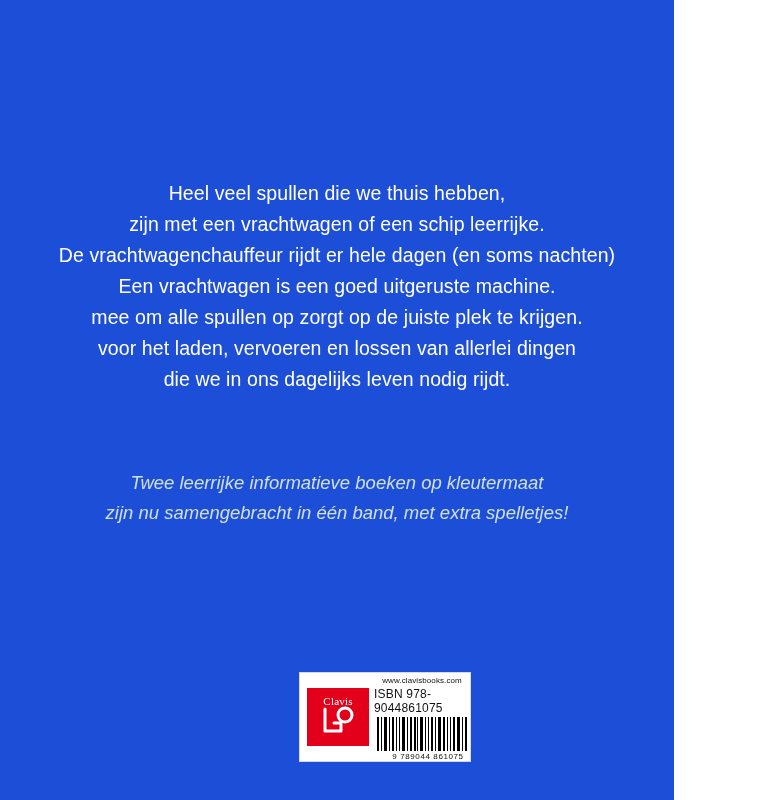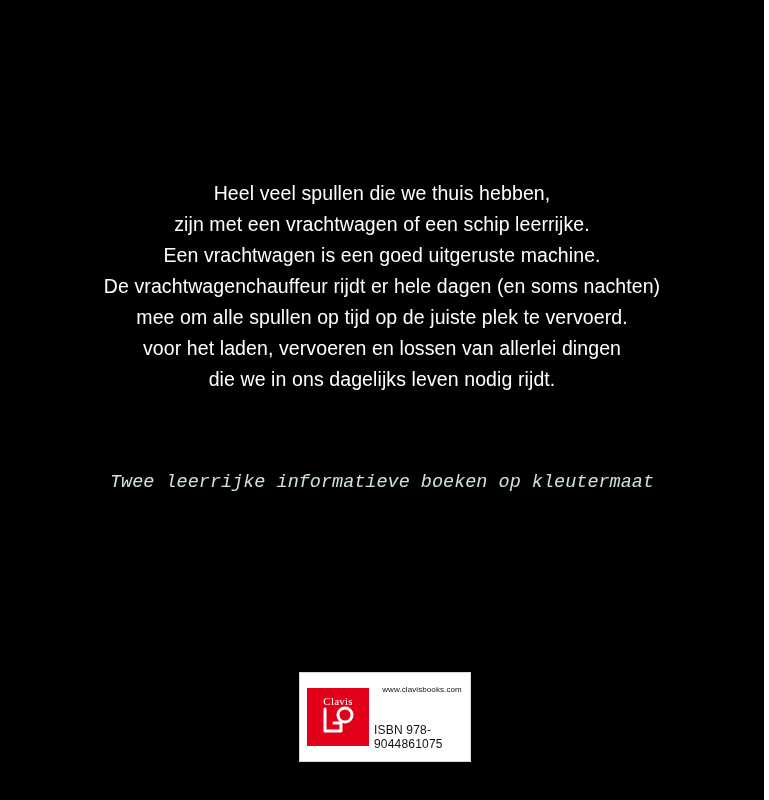--- a/index.html
+++ b/index.html
@@ -5,23 +5,23 @@
   html, body {
     margin: 0;
     padding: 0;
     background: #ffffff;
   }
   body {
     font-family: "Liberation Sans", sans-serif;
   }
   .page {
     position: relative;
-    width: 764px;
+    width: 674px;
     height: 800px;
-    background: #000000;
+    background: #1d4ed8;
     overflow: hidden;
   }
   .blurb {
     position: absolute;
     left: 0;
     right: 0;
     top: 178px;
     text-align: center;
     color: #ffffff;
     font-size: 19.5px;
@@ -35,21 +35,20 @@
   .tagline {
     position: absolute;
     left: 0;
     right: 0;
     top: 468px;
     text-align: center;
     color: #cfe0e2;
     font-size: 18.5px;
     line-height: 30px;
     font-style: italic;
-    font-family: Liberation Mono, monospace;
   }
   .tagline .line {
     display: block;
     white-space: nowrap;
   }
   
   .isbn-block {
     position: absolute;
     left: 299px;
     top: 672px;
@@ -92,23 +91,22 @@
     bottom: 7px;
     left: 50%;
     transform: translateX(-50%);
   }
   .isbn-right {
     flex: 1;
     display: flex;
     flex-direction: column;
     align-items: center;
     justify-content: flex-start;
-    padding-top: 12px;
-    box-sizing: border-box;
-    gap: 27px;
+    padding-top: 3px;
+    box-sizing: border-box;
   }
   .site-url {
     font-size: 8px;
     color: #111;
     letter-spacing: 0.1px;
     margin-bottom: 2px;
   }
   .isbn-text {
     font-size: 12px;
     color: #111;
@@ -136,29 +134,30 @@
   }
 </style>
 </head>
 <body>
 
 <div class="page">
 
   <div class="blurb">
     <span class="line">Heel veel spullen die we thuis hebben,</span>
     <span class="line">zijn met een vrachtwagen of een schip leerrijke.</span>
+    <span class="line">De vrachtwagenchauffeur rijdt er hele dagen (en soms nachten)</span>
     <span class="line">Een vrachtwagen is een goed uitgeruste machine.</span>
-    <span class="line">De vrachtwagenchauffeur rijdt er hele dagen (en soms nachten)</span>
-    <span class="line">mee om alle spullen op tijd op de juiste plek te vervoerd.</span>
+    <span class="line">mee om alle spullen op zorgt op de juiste plek te krijgen.</span>
     <span class="line">voor het laden, vervoeren en lossen van allerlei dingen</span>
     <span class="line">die we in ons dagelijks leven nodig rijdt.</span>
   </div>
 
   <div class="tagline">
     <span class="line">Twee leerrijke informatieve boeken op kleutermaat</span>
+    <span class="line">zijn nu samengebracht in één band, met extra spelletjes!</span>
   </div>
 
   <div class="isbn-block">
     <div class="isbn-left">
       <div class="clavis-logo">
         <span class="brand">Clavis</span>
         <span class="key">
           <svg width="34" height="30" viewBox="0 0 34 30">
             <path d="M4 4 L4 26 M4 26 L20 26 M20 26 L20 18 M20 18 L13 18" stroke="#ffffff" stroke-width="3" fill="none" stroke-linecap="round"></path>
             <circle cx="24" cy="10" r="7" stroke="#ffffff" stroke-width="3" fill="none"></circle>

